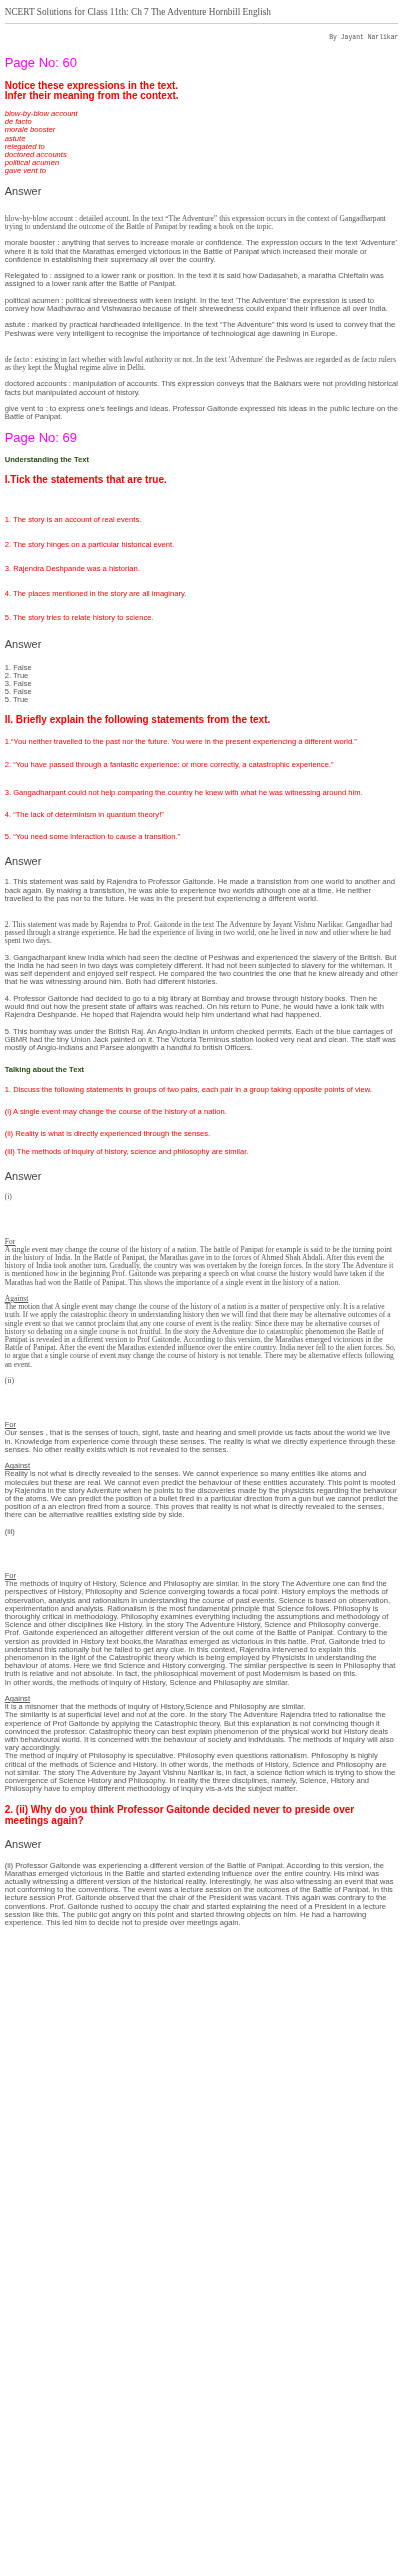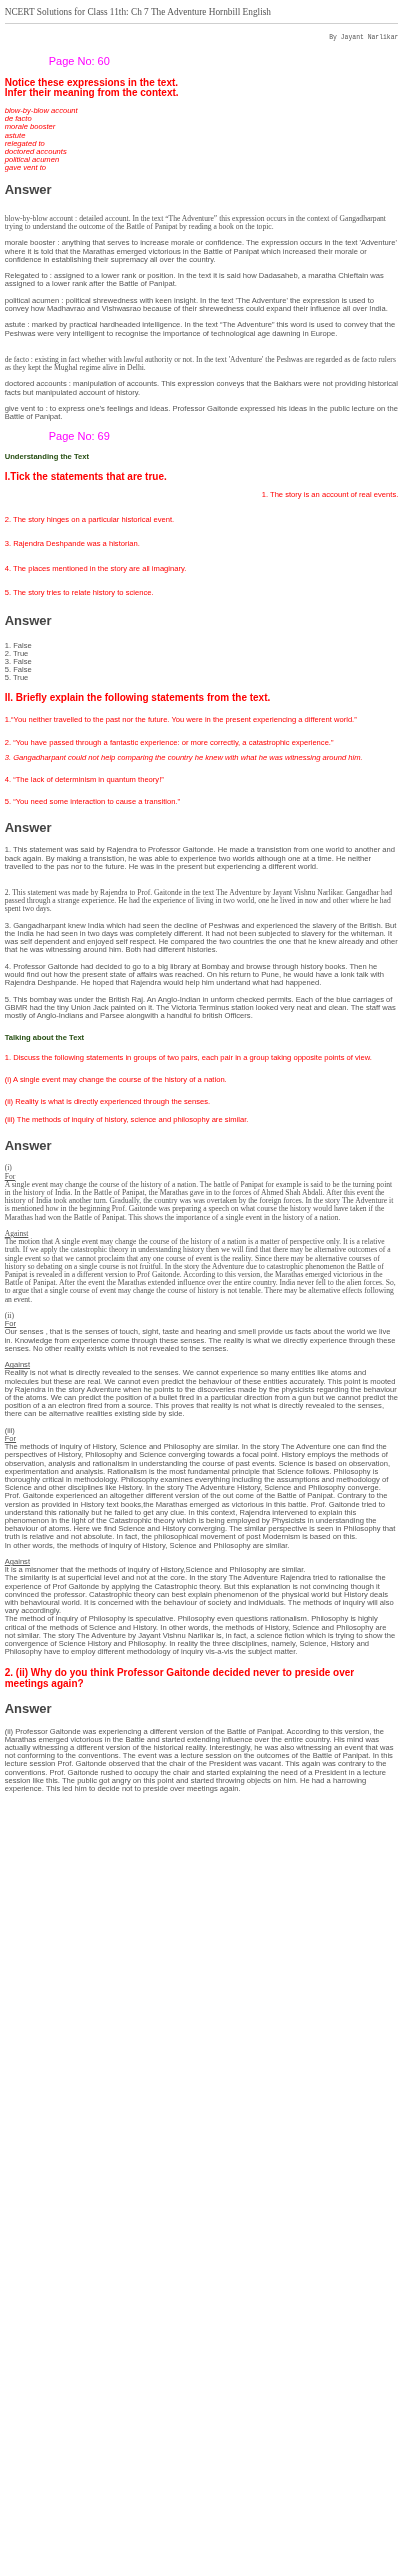--- a/index.html
+++ b/index.html
@@ -1,30 +1,30 @@
 <!DOCTYPE html>
 <html style="font-size:9.3px"><head>
 <meta charset="utf-8">
 <style>
   html, body { margin: 0; padding: 0; background: #ffffff; }
   body { width: 403px; font-family: "Liberation Sans", sans-serif; color: #555555; font-size: 7.6px; }
   .page { padding: 4.7px 4.7px 17.5px 4.7px; }
   .title { font-family: "Liberation Serif", serif; font-size: 9.3px; color: #555; padding: 2.3px 0 5.8px 0; border-bottom: 0.6px solid #cfcfcf; }
   .author { font-family: "Liberation Mono", monospace; font-size: 6.4px; color: #555; text-align: right; margin-top: 10.5px; }
-  .pageno { color: #ff00ff; font-size: 11px; margin-top: 14px; margin-left: 44px; }
+  .pageno { color: #ff00ff; font-size: 13px; margin-top: 14px; }
   .qhead { color: #ff0000; font-weight: bold; font-size: 10px; line-height: 10.5px; }
   .red { color: #ff0000; font-size: 7.6px; line-height: 10.5px; }
   .exprs { margin-top: 8.2px; }
   .exprs div { color: #ff0000; font-style: italic; line-height: 8.2px; font-size: 7.6px; }
-  .answer-label { font-weight: bold; color: #444; margin-top: 9.3px; font-size: 13px; }
+  .answer-label { font-weight: normal; color: #444; margin-top: 9.3px; font-size: 11px; }
   .p { line-height: 8.2px; font-size: 7.6px; color: #555; margin-top: 8.2px; }
   .serif { font-family: "Liberation Serif", serif; color: #555; }
   .section-head { color: #274e13; font-weight: bold; margin-top: 13px; font-size: 7.6px; }
   .list div { line-height: 8.2px; }
-  .ul { text-decoration: underline; }
+  .ul { text-decoration: underline; margin-top: 36px; }
   .gap-lg { margin-top: 18px; font-family: Liberation Serif, serif; }
 </style>
 </head>
 <body>
 
 <div class="page">
 
   <div class="title">NCERT Solutions for Class 11th: Ch 7 The Adventure Hornbill English</div>
   <div class="author">By Jayant Narlikar</div>
 
@@ -49,37 +49,37 @@
   <div class="p">Relegated to : assigned to a lower rank or position. In the text it is said how Dadasaheb, a maratha Chieftain was assigned to a lower rank after the Battle of Panipat.</div>
   <div class="p">political acumen : political shrewedness with keen insight. In the text 'The Adventure' the expression is used to convey how Madhavrao and Vishwasrao because of their shrewedness could expand their influence all over India.</div>
   <div class="p">astute : marked by practical hardheaded intelligence. In the text “The Adventure” this word is used to convey that the Peshwas were very intelligent to recognise the importance of technological age dawning in Europe.</div>
   <div class="p gap-lg">de facto : existing in fact whether with lawful authority or not. In the text 'Adventure' the Peshwas are regarded as de facto rulers as they kept the Mughal regime alive in Delhi.</div>
   <div class="p">doctored accounts : manipulation of accounts. This expression conveys that the Bakhars were not providing historical facts but manipulated account of history.</div>
   <div class="p">give vent to : to express one's feelings and ideas. Professor Gaitonde expressed his ideas in the public lecture on the Battle of Panipat.</div>
 
   <div class="pageno" style="margin-top:8.2px;">Page No: 69</div>
   <div class="section-head" style="margin-top:10.5px;">Understanding the Text</div>
   <div class="qhead" style="margin-top:10.5px;">I.Tick the statements that are true.</div>
-  <div class="red" style="margin-top:8px;text-align:right;">1. The story is an account of real events.</div>
+  <div class="red" style="margin-top:30px;">1. The story is an account of real events.</div>
   <div class="red" style="margin-top:14px;">2. The story hinges on a particular historical event.</div>
   <div class="red" style="margin-top:14px;">3. Rajendra Deshpande was a historian.</div>
   <div class="red" style="margin-top:14px;">4. The places mentioned in the story are all imaginary.</div>
   <div class="red" style="margin-top:14px;">5. The story tries to relate history to science.</div>
   <div class="answer-label" style="margin-top:14px;">Answer</div>
   <div class="list p" style="margin-top:14px;">
     <div>1. False</div>
     <div>2. True</div>
     <div>3. False</div>
     <div>5. False</div>
     <div>5. True</div>
   </div>
   <div class="qhead" style="margin-top:10.5px;">II. Briefly explain the following statements from the text.</div>
   <div class="red" style="margin-top:11.7px;">1.“You neither travelled to the past nor the future. You were in the present experiencing a different world.”</div>
   <div class="red" style="margin-top:11.7px;">2. “You have passed through a fantastic experience: or more correctly, a catastrophic experience.”</div>
-  <div class="red" style="margin-top:5px;font-style:italic;">3. Gangadharpant could not help comparing the country he knew with what he was witnessing around him.</div>
+  <div class="red" style="margin-top:18px;">3. Gangadharpant could not help comparing the country he knew with what he was witnessing around him.</div>
   <div class="red" style="margin-top:11.7px;">4. “The lack of determinism in quantum theory!”</div>
   <div class="red" style="margin-top:11.7px;">5. “You need some interaction to cause a transition.”</div>
   <div class="answer-label" style="margin-top:11.7px;">Answer</div>
   <div class="p" style="margin-top:11.7px;">1. This statement was said by Rajendra to Professor Gaitonde. He made a transistion from one world to another and back again. By making a transistion, he was able to experience two worlds although one at a time. He neither travelled to the pas nor to the future. He was in the present but experiencing a different world.</div>
   <div class="p gap-lg">2. This statement was made by Rajendra to Prof. Gaitonde in the text The Adventure by Jayant Vishnu Narlikar. Gangadhar had passed through a strange experience. He had the experience of living in two world, one he lived in now and other where he had spent two days.</div>
   <div class="p">3. Gangadharpant knew India which had seen the decline of Peshwas and experienced the slavery of the British. But the India he had seen in two days was completely different. It had not been subjected to slavery for the whiteman. It was self dependent and enjoyed self respect. He compared the two countries the one that he knew already and other that he was witnessing around him. Both had different histories.</div>
   <div class="p">4. Professor Gaitonde had decided to go to a big library at Bombay and browse through history books. Then he would find out how the present state of affairs was reached. On his return to Pune, he would have a lonk talk with Rajendra Deshpande. He hoped that Rajendra would help him undertand what had happened.</div>
   <div class="p">5. This bombay was under the British Raj. An Anglo-Indian in unform checked permits. Each of the blue carriages of GBMR had the tiny Union Jack painted on it. The Victoria Terminus station looked very neat and clean. The staff was mostly of Anglo-Indians and Parsee alongwith a handful fo british Officers.</div>
 
   <div class="section-head">Talking about the Text</div>

